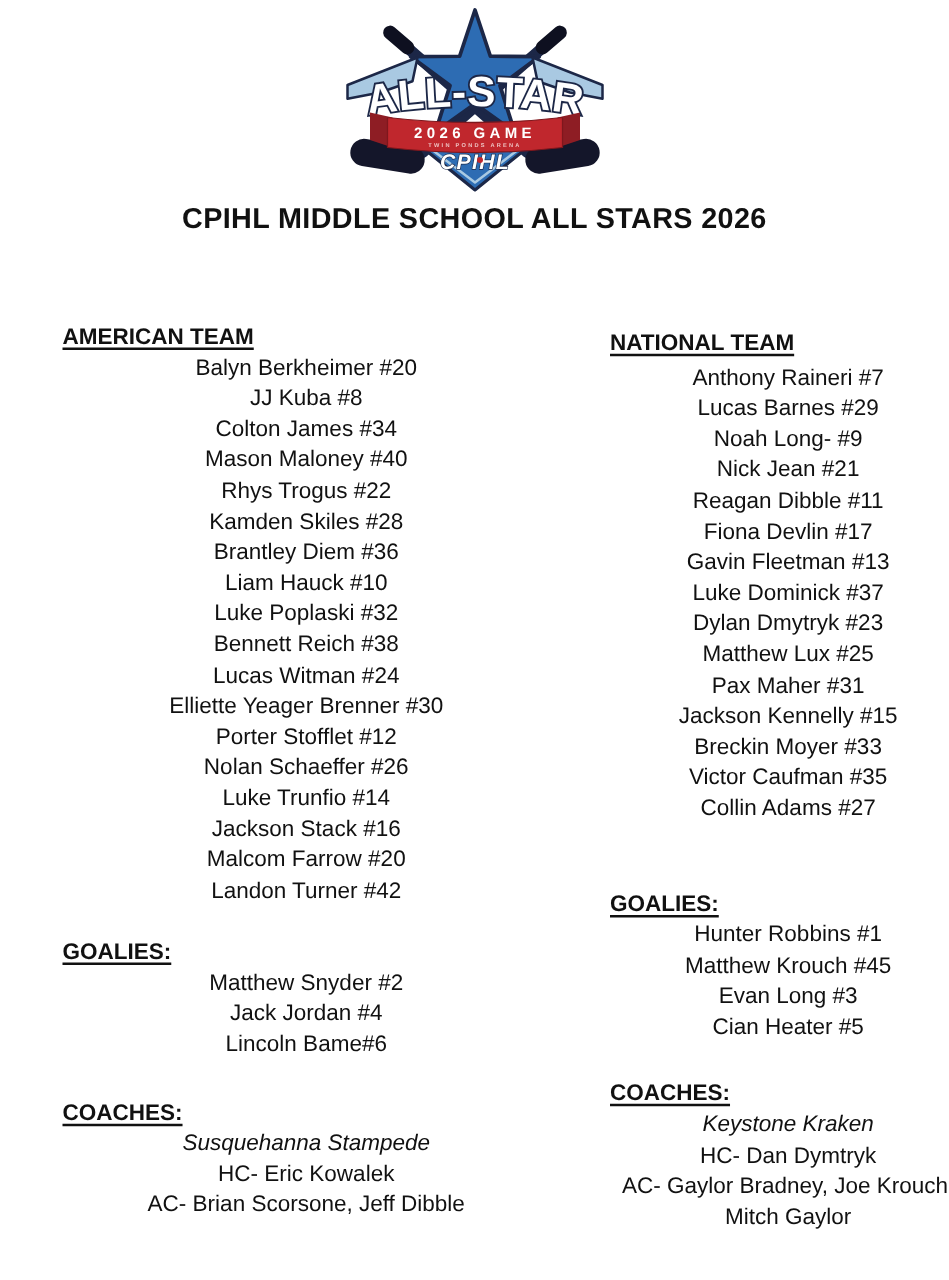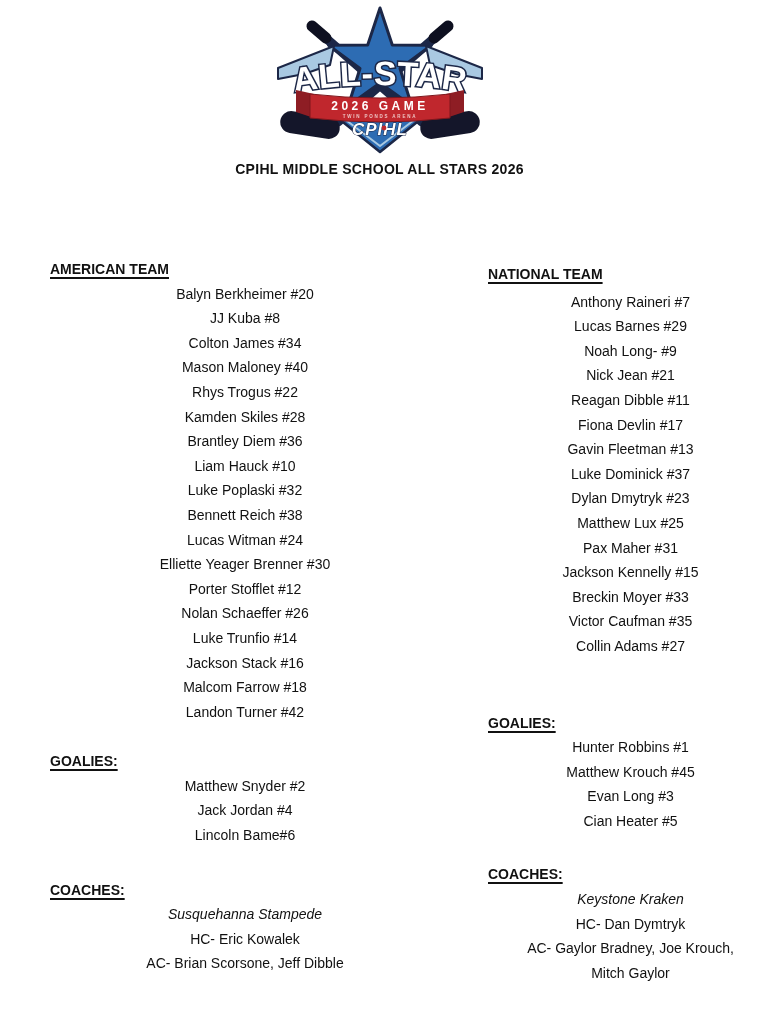--- a/index.html
+++ b/index.html
@@ -3,23 +3,23 @@
 <meta charset="utf-8">
 <style>
   html,body { margin:0; padding:0; background:#ffffff; }
   .page {
     position:relative; width:759px; height:1024px; background:#ffffff;
     font-family:"Liberation Sans", sans-serif; color:#111111; overflow:hidden;
   }
   .logo { position:absolute; left:272px; top:4px; width:216px; height:152px; }
   .doc-title {
     position:absolute; top:161px; left:0; width:759px; text-align:center;
-    font-size:14px; font-weight:700; letter-spacing:0.3px; color:#111;
+    font-size:23px; font-weight:700; letter-spacing:0.3px; color:#111;
   }
-  .col { position:absolute; font-size:14px; line-height:24.6px; white-space:nowrap; }
+  .col { position:absolute; font-size:18px; line-height:24.6px; white-space:nowrap; }
   .col-left  { left:50px;  top:257px; width:390px; }
   .col-right { left:488px; top:262px; width:285px; }
   .team-heading, .sub-heading {
     font-weight:700; text-decoration:underline;
     text-decoration-thickness:2px; text-underline-offset:3px;
   }
   .col-left  .goalies-heading { margin-top:25px; }
   .col-right .players { margin-top:3px; }
   .col-right .goalies-heading { margin-top:52px; }
   .col-left  .coaches-heading { margin-top:30px; }
@@ -91,21 +91,21 @@
       <div class="row">Brantley Diem #36</div>
       <div class="row">Liam Hauck #10</div>
       <div class="row">Luke Poplaski #32</div>
       <div class="row">Bennett Reich #38</div>
       <div class="row">Lucas Witman #24</div>
       <div class="row">Elliette Yeager Brenner #30</div>
       <div class="row">Porter Stofflet #12</div>
       <div class="row">Nolan Schaeffer #26</div>
       <div class="row">Luke Trunfio #14</div>
       <div class="row">Jackson Stack #16</div>
-      <div class="row">Malcom Farrow #18</div>
+      <div class="row">Malcom Farrow #20</div>
       <div class="row">Landon Turner #42</div>
     </div>
     <div class="sub-heading goalies-heading">GOALIES:</div>
     <div>
       <div class="row">Matthew Snyder #2</div>
       <div class="row">Jack Jordan #4</div>
       <div class="row">Lincoln Bame#6</div>
     </div>
     <div class="sub-heading coaches-heading">COACHES:</div>
     <div>

